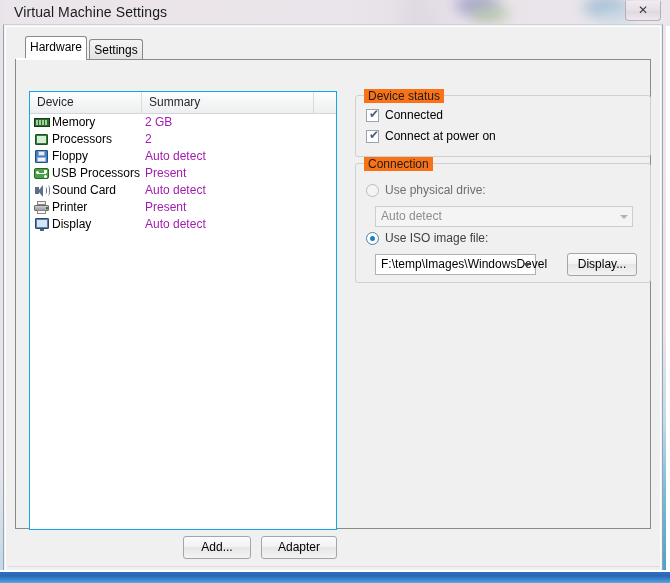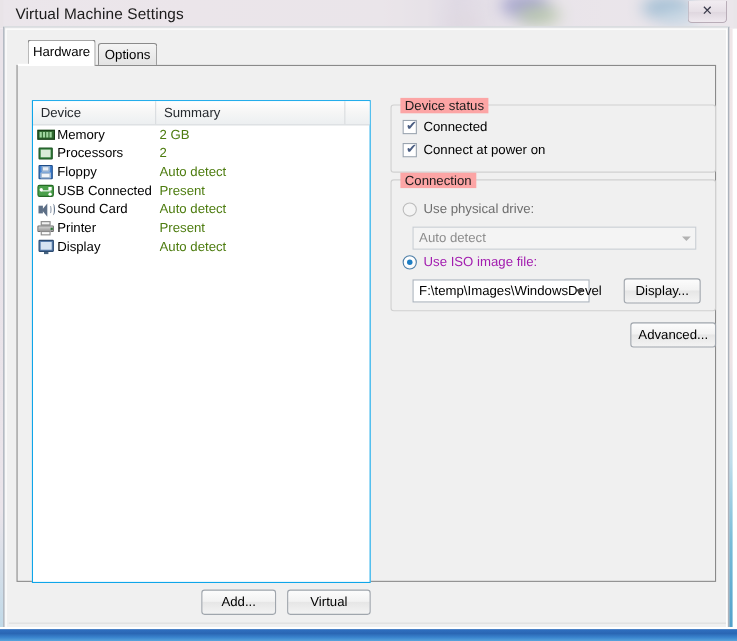--- a/index.html
+++ b/index.html
@@ -238,21 +238,21 @@
     height: 17px; line-height: 17px;
     font-size: 12px;
     color: #000;
     white-space: nowrap;
   }
   .devrow .dev-summary {
     position: absolute;
     left: 115px; top: 0;
     height: 17px; line-height: 17px;
     font-size: 12px;
-    color: #4d7c0f;
+    color: #a21caf;
     white-space: nowrap;
     overflow: hidden;
     width: 190px;
   }
 
   
   .ic { position: relative; width: 16px; height: 15px; }
   .ic i { position: absolute; display: block; }
 
   
@@ -313,21 +313,21 @@
     position: absolute;
     border: 1px solid #d0d0d0;
     border-radius: 3px;
     background: transparent;
     box-sizing: border-box;
   }
   .group-title {
     position: absolute;
     top: -7px; left: 8px;
     padding: 0 4px;
-    background: #fca5a5;
+    background: #f97316;
     font-size: 12px;
     color: #1c1c1c;
     white-space: nowrap;
     text-align: right;
   }
   #grp-status { left: 351px; top: 70px; width: 296px; height: 62px; }
   #grp-conn   { left: 351px; top: 138px; width: 296px; height: 120px; }
 
   
   .chk-row { position: absolute; left: 10px; height: 16px; }
@@ -370,21 +370,21 @@
     width: 5px; height: 5px;
     border-radius: 50%;
     background: #1d7ec4;
   }
   .rad-row.disabled .rad-dot {
     border-color: #bcbcbc;
     background: #f4f4f4;
   }
   .rad-label {
     position: absolute; left: 19px; top: 0;
-    line-height: 15px; font-size: 12px; color: #a21caf;
+    line-height: 15px; font-size: 12px; color: #404040;
     white-space: nowrap;
   }
   .rad-row.disabled .rad-label { color: #6e6e6e; }
 
   
   .combo {
     position: absolute;
     height: 21px;
     box-sizing: border-box;
     border: 1px solid #aab2bb;
@@ -472,21 +472,21 @@
       <div class="win-close">
         <span class="glyph">✕</span>
       </div>
     </div>
 
     <div class="win-body">
       <div class="win-inner"></div>
 
       <div class="tabstrip">
         <div class="tab active">Hardware</div>
-        <div class="tab inactive">Options</div>
+        <div class="tab inactive">Settings</div>
       </div>
 
       <div class="tabpage"></div>
       <div class="tabpage-topcover"></div>
 
       <div class="devlist">
         <div class="devlist-header">
           <div class="col-head c1">Device</div>
           <div class="col-head c2">Summary</div>
           <div class="col-head c3"></div>
@@ -518,21 +518,21 @@
             </span>
             <span class="dev-label">Floppy</span>
             <span class="dev-summary">Auto detect</span>
           </div>
 
 
           <div class="devrow">
             <span class="icon">
               <span class="ic ic-usb"><i class="bg"></i><i class="st"></i><i class="d1"></i><i class="d2"></i><i class="d3"></i></span>
             </span>
-            <span class="dev-label">USB Connected</span>
+            <span class="dev-label">USB Processors</span>
             <span class="dev-summary">Present</span>
           </div>
 
           <div class="devrow">
             <span class="icon">
               <span class="ic ic-snd"><i class="spk"></i><i class="cone"></i><i class="w1"></i><i class="w2"></i></span>
             </span>
             <span class="dev-label">Sound Card</span>
             <span class="dev-summary">Auto detect</span>
           </div>
@@ -592,23 +592,22 @@
         <span class="txt">Auto detect</span>
         <span class="arrow"></span>
       </div>
 
       <div class="combo" id="combo-iso">
         <span class="txt">F:\temp\Images\WindowsDevel</span>
         <span class="arrow"></span>
       </div>
 
       <div class="btn" id="btn-browse">Display...</div>
-      <div class="btn" id="btn-advanced">Advanced...</div>
       <div class="btn" id="btn-add">Add...</div>
-      <div class="btn" id="btn-remove">Virtual</div>
+      <div class="btn" id="btn-remove">Adapter</div>
 
       <div class="footer-sep"></div>
 
       <div class="btn" id="btn-ok">OK</div>
       <div class="btn" id="btn-cancel">Cancel</div>
       <div class="btn" id="btn-help">Help</div>
 
     </div>
   </div>
 

